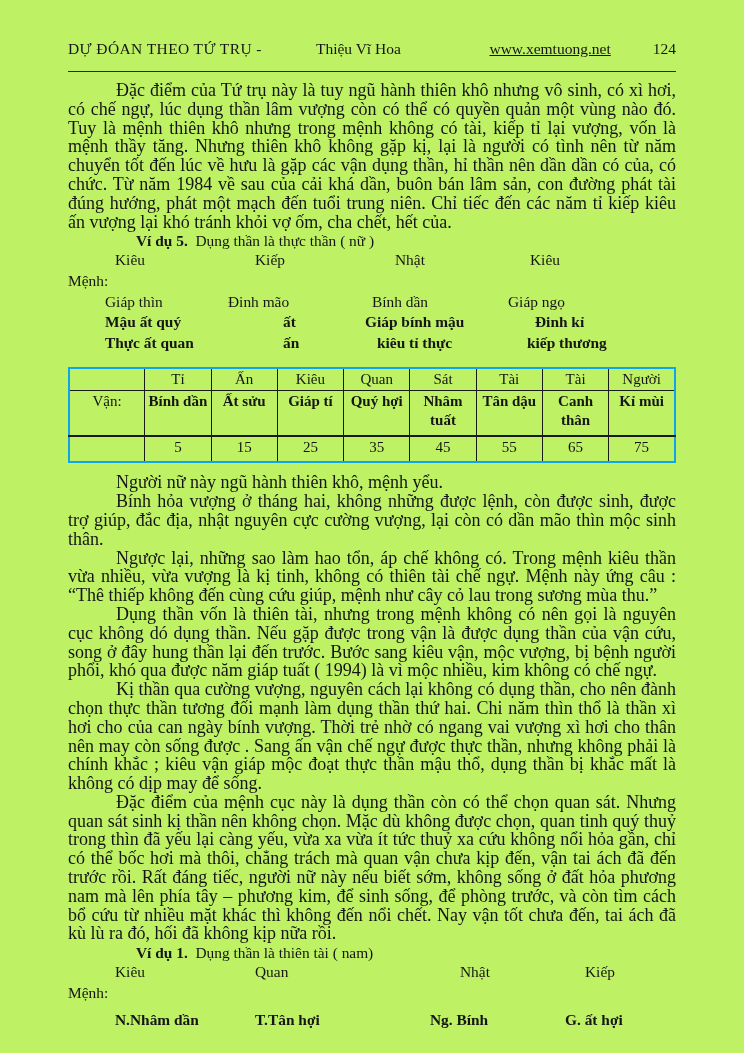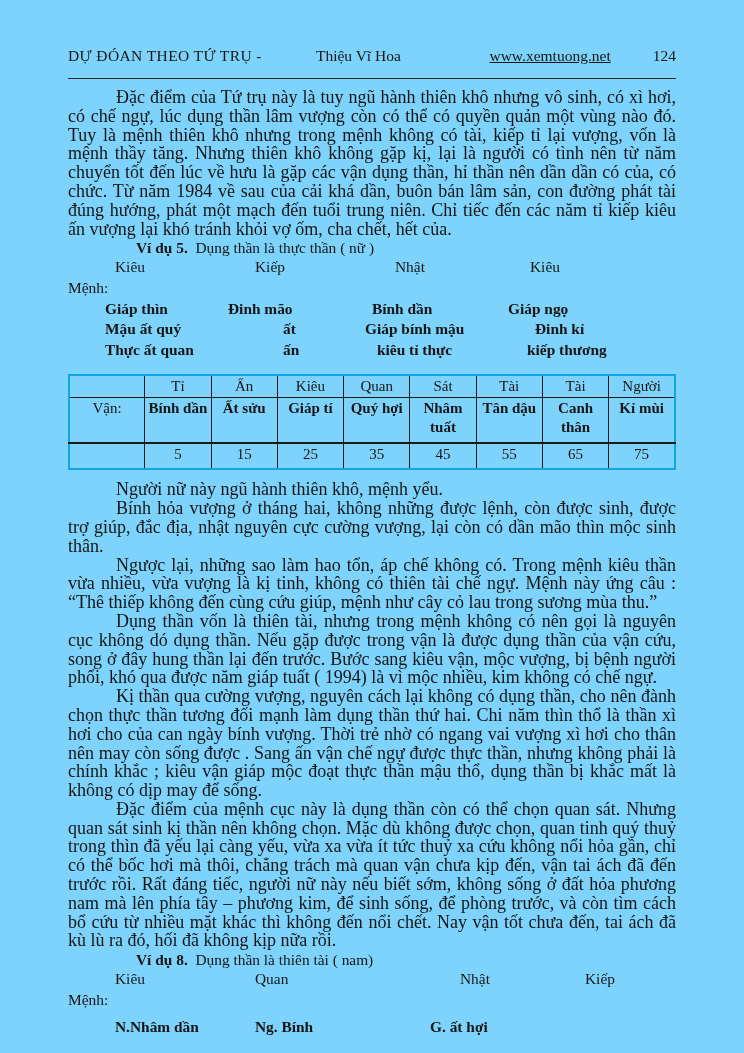--- a/index.html
+++ b/index.html
@@ -1,40 +1,40 @@
 <!DOCTYPE html>
 <html><head>
 <meta charset="utf-8">
 <style>
   html,body{margin:0;padding:0;background:#e8e8e8;}
   .page{
     position:relative;
     width:744px;height:1053px;
-    background:#7dd3fc;
+    background:#bef264;
     font-family:"Liberation Serif","DejaVu Serif",serif;
     color:#151515;
     box-sizing:border-box;
     padding:40px 68px 0 68px;
     overflow:hidden;
   }
   
   .hdr{display:flex;align-items:baseline;font-size:15.5px;white-space:nowrap;}
   .hdr .title{letter-spacing:.4px;}
-  .hdr .author{margin-left:54px;margin-top:7px;}
+  .hdr .author{margin-left:54px;}
   .hdr .site{margin-left:auto;text-decoration:underline;}
   .hdr .pagenum{margin-left:42px;}
   .rule{border:0;border-top:1.6px solid #2a2a2a;margin:13px 0 9px 0;}
   
   p.body{margin:0;font-size:18px;line-height:18.8px;text-align:justify;text-indent:48px;}
   .ex-head{margin:0;font-size:15.4px;line-height:19px;text-indent:48px;}
   .ex-head b{font-weight:bold;margin-left:20px;}
   
   .grid4{display:grid;font-size:15.4px;line-height:20.6px;}
   .g5a{grid-template-columns:140px 140px 135px auto;padding-left:47px;}
-  .g5b{grid-template-columns:123px 144px 136px auto;padding-left:37px;font-weight:bold;}
+  .g5b{grid-template-columns:123px 144px 136px auto;padding-left:37px;font-weight:normal;}
   .g5c{grid-template-columns:150px 110px 140px auto;padding-left:37px;font-weight:bold;}
   .g6a{grid-template-columns:140px 205px 125px auto;padding-left:47px;}
   .g6b{grid-template-columns:140px 175px 135px auto;padding-left:47px;font-weight:bold;margin-top:7px;}
   .menh{font-size:15.4px;line-height:20.6px;text-indent:0;margin:0;}
   
   table.van{border-collapse:collapse;width:100%;margin:14px 0 10px 0;table-layout:fixed;}
   table.van td{border:1px solid #1a1a1a;font-size:15px;text-align:center;padding:1px 2px;vertical-align:top;line-height:19px;}
   table.van{border:2px solid #0ea5e9;padding-left:10px;}
   table.van tr.mid td{font-weight:bold;border-bottom:2px solid #1a1a1a;height:42px;}
   table.van tr.mid td.lbl{font-weight:normal;margin-top:33px;}
@@ -133,28 +133,29 @@
   </tbody>
     </table>
 
   <p class="body">Người nữ này ngũ hành thiên khô, mệnh yểu.</p>
   <p class="body">Bính hỏa vượng ở tháng hai, không những được lệnh, còn được sinh, được trợ giúp, đắc địa, nhật nguyên cực cường vượng, lại còn có dần mão thìn mộc sinh thân.</p>
   <p class="body">Ngược lại, những sao làm hao tổn, áp chế  không có. Trong mệnh kiêu thần vừa nhiều, vừa vượng là kị tinh, không có thiên tài chế ngự. Mệnh này ứng câu : “Thê thiếp không đến cùng cứu giúp, mệnh như cây cỏ lau trong sương mùa thu.”</p>
   <p class="body">Dụng thần vốn là thiên tài, nhưng trong mệnh không có nên gọi là nguyên cục không dó dụng thần. Nếu gặp được trong vận là được dụng thần của vận cứu, song ở đây hung thần lại đến trước. Bước sang kiêu vận, mộc vượng, bị bệnh người phổi, khó qua được năm giáp tuất ( 1994) là vì mộc nhiều, kim không có chế ngự.</p>
   <p class="body">Kị thần qua cường vượng, nguyên cách lại không có dụng thần, cho nên đành chọn thực thần tương đối mạnh làm dụng thần thứ hai. Chi năm thìn thổ là thần xì hơi cho của can ngày bính vượng. Thời trẻ nhờ có ngang vai vượng xì hơi cho thân nên may còn sống được . Sang ấn vận  chế ngự được  thực thần, nhưng không phải là chính khắc ; kiêu vận giáp mộc đoạt thực thần mậu thổ, dụng thần bị khắc mất là không có dịp may để sống.</p>
   <p class="body">Đặc điểm của mệnh cục này là dụng thần còn có thể  chọn quan sát. Nhưng quan sát sinh kị thần nên không chọn. Mặc dù không được chọn, quan tinh quý thuỷ trong thìn đã yếu lại càng yếu, vừa xa vừa ít  tức thuỷ xa cứu không nổi hỏa gần, chỉ có thể bốc hơi mà thôi, chẳng trách mà quan vận chưa kịp đến, vận tai ách đã đến trước rồi. Rất đáng tiếc, người nữ này nếu biết sớm, không sống ở đất hỏa phương nam mà lên phía tây – phương kim, để sinh sống, để phòng trước, và còn tìm cách bổ cứu từ nhiều mặt khác thì không đến nổi chết. Nay vận tốt chưa đến, tai ách đã kù lù ra đó, hối  đã không kịp nữa rồi.</p>
 
-  <p class="ex-head"><b>Ví dụ 8.</b>&nbsp; <span>Dụng thần là thiên tài ( nam)</span></p>
+  <p class="ex-head"><b>Ví dụ 1.</b>&nbsp; <span>Dụng thần là thiên tài ( nam)</span></p>
 
   <div class="grid4 g6a">
     <span>Kiêu</span>
     <span>Quan</span>
     <span>Nhật</span>
     <span>Kiếp</span>
   </div>
   <p class="menh">Mệnh:</p>
   <div class="grid4 g6b">
     <span>N.Nhâm dần</span>
+    <span>T.Tân hợi</span>
     <span>Ng. Bính</span>
     <span>G. ất  hợi</span>
   </div>
 
 </div>
 
 </body></html>

